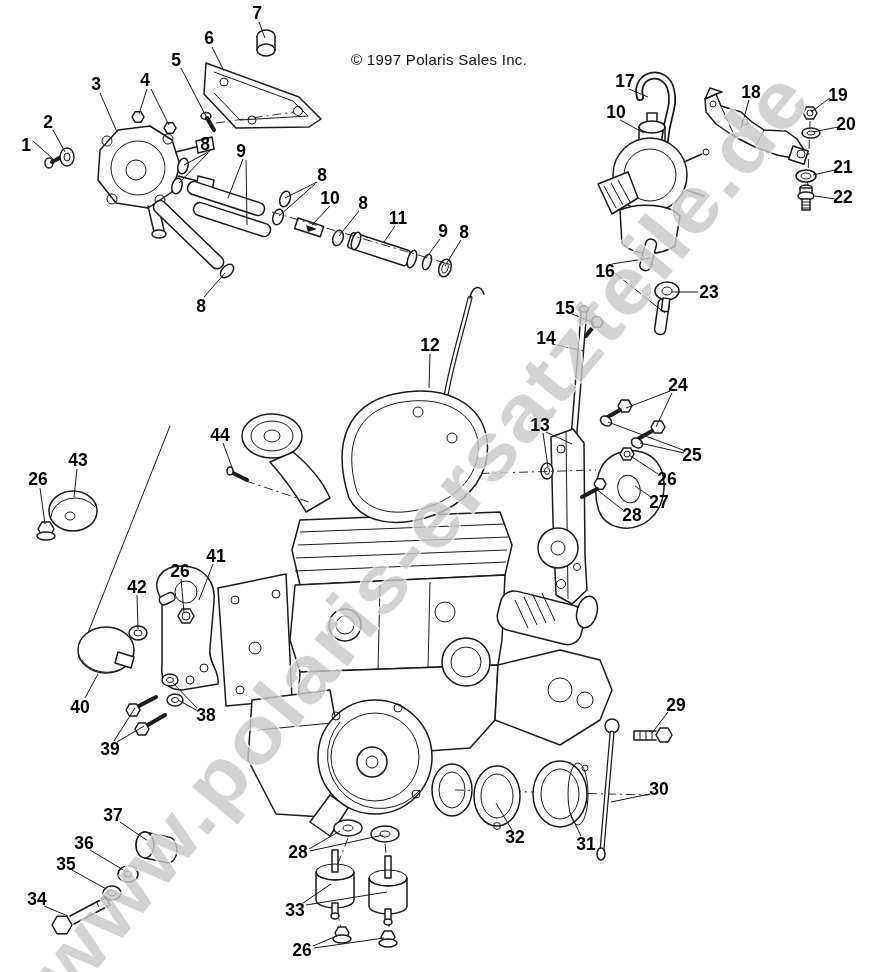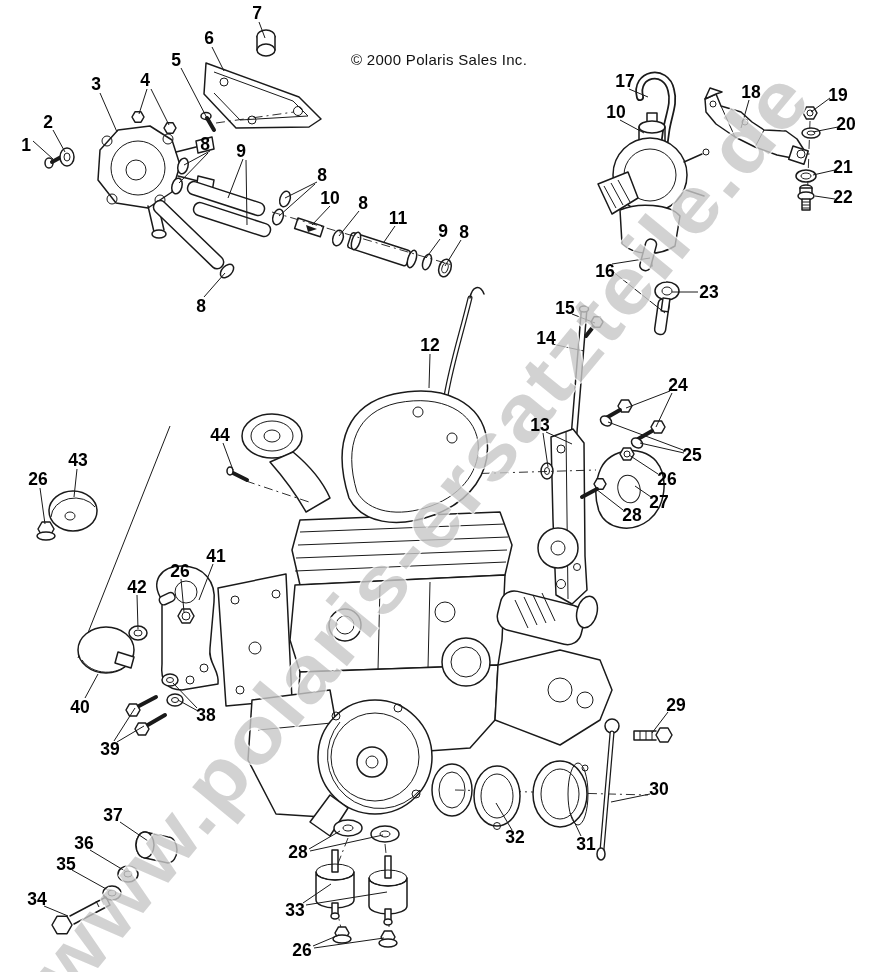--- a/index.html
+++ b/index.html
@@ -21,21 +21,21 @@
   .k4{fill:none;stroke:#1a1a1a;stroke-width:4;stroke-linecap:round;}
   .leader{stroke:#1a1a1a;stroke-width:1;}
   .callout{font:bold 17.5px "Liberation Sans",sans-serif;fill:#000;}
   .wm{font:bold 80px "Liberation Sans",sans-serif;opacity:.8;stroke:#fff;stroke-width:2.5px;
       paint-order:stroke;letter-spacing:2px;}
 </style>
 </head>
 <body>
 
 <div class="stage">
-  <div class="copyright">© 2000 Polaris Sales Inc.</div>
+  <div class="copyright">© 1997 Polaris Sales Inc.</div>
 
   <svg id="diagram-svg" width="878" height="972" viewBox="0 0 878 972">
 
     <g>
 
       <g>
         <path class="o" d="M100,150 L118,130 L150,126 L172,140 L180,165 L172,192 L148,208 L116,203 L98,180 Z"></path>
         <circle class="t" cx="138" cy="168" r="27"></circle>
         <circle class="t" cx="136" cy="170" r="10"></circle>
         <circle class="t" cx="107" cy="141" r="5"></circle>

